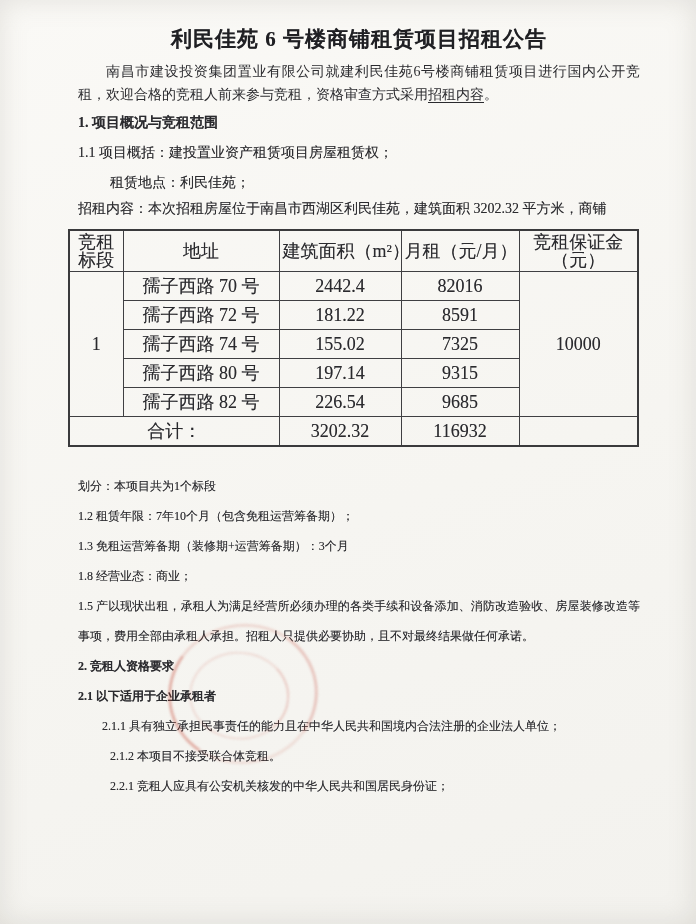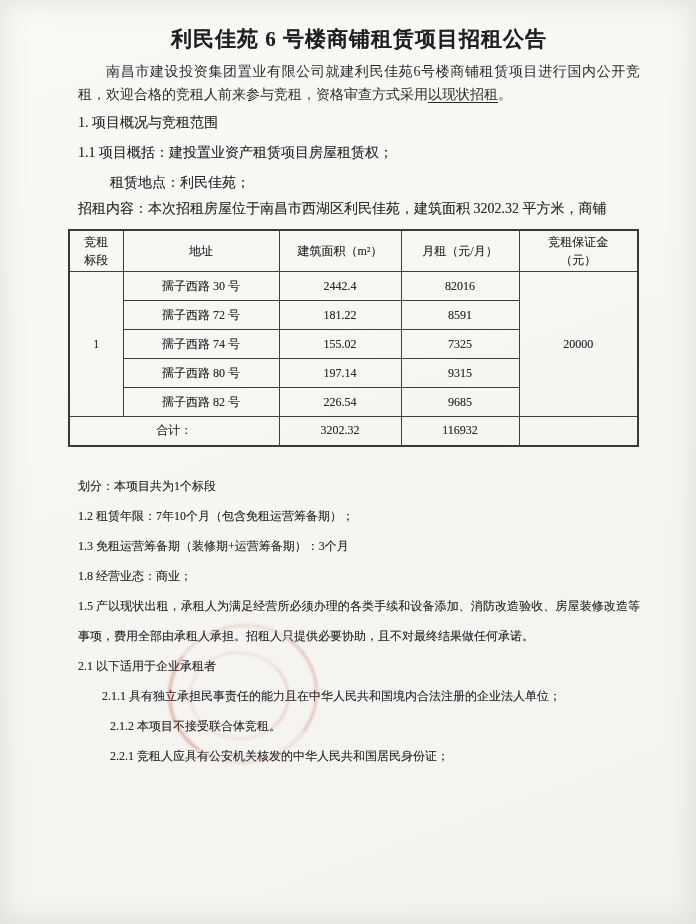--- a/index.html
+++ b/index.html
@@ -35,39 +35,39 @@
     line-height: 23px;
     text-align: justify;
     text-indent: 2em;
   }
   .u { text-decoration: underline; text-underline-offset: 3px; }
   .line {
     font-size: 14px;
     line-height: 26px;
     text-shadow: 0 0 0.4px rgba(20,20,25,0.4);
   }
-  .b { font-weight: normal; }
+  .b { font-weight: bold; }
   .mt4 { margin-top: 4px; }
   .indent1 { padding-left: 32px; }
   .indent2 { padding-left: 26px; }
   .big {
     font-size: 12px;
     line-height: 30px;
     text-shadow: 0 0 0.4px rgba(20,20,25,0.4);
   }
   .para { text-align: justify; }
   .para-ind { text-indent: 2em; text-align: justify; font-family: Liberation Serif, serif; }
   .mt26 { margin-top: 24px; }
   table.rental {
     border-collapse: collapse;
     table-layout: fixed;
     width: 569px;
     margin-left: -10px;
     margin-top: 7px;
-    font-size: 12px;
+    font-size: 18px;
     color: #2a2a2e;
     border: 2px solid #3a3a3c;
   }
   table.rental th, table.rental td {
     border: 1px solid #3f3f42;
     text-align: center;
     vertical-align: middle;
     padding: 2px 3px;
     font-weight: normal;
     text-shadow: 0 0 0.4px rgba(20,20,25,0.4);
@@ -100,21 +100,21 @@
   }
 </style>
 </head>
 <body>
 
 <div class="page">
   <div class="content">
 
     <div class="doc-title">利民佳苑 6 号楼商铺租赁项目招租公告</div>
 
-    <p class="intro"><span>南昌市建设投资集团置业有限公司就建利民佳苑6号楼商铺租赁项目进行国内公开竞租，欢迎合格的竞租人前来参与竞租，资格审查方式采用</span><span class="u">以现状招租</span><span>。</span></p>
+    <p class="intro"><span>南昌市建设投资集团置业有限公司就建利民佳苑6号楼商铺租赁项目进行国内公开竞租，欢迎合格的竞租人前来参与竞租，资格审查方式采用</span><span class="u">招租内容</span><span>。</span></p>
 
     <div class="line b mt4">1. 项目概况与竞租范围</div>
     <div class="line mt4">1.1 项目概括：建投置业资产租赁项目房屋租赁权；</div>
     <div class="line indent1 mt4">租赁地点：利民佳苑；</div>
     <div class="line">招租内容：本次招租房屋位于南昌市西湖区利民佳苑，建筑面积 3202.32 平方米，商铺</div>
 
     <table class="rental">
       <colgroup>
         <col style="width:54px">
           <col style="width:156px">
@@ -131,24 +131,24 @@
         <th>地址</th>
         <th class="nowrap">建筑面积（m²）</th>
         <th class="nowrap">月租（元/月）</th>
         <th>
           <div>竞租保证金</div>
           <div>（元）</div>
         </th>
       </tr>
       <tr>
         <td rowspan="5">1</td>
-        <td>孺子西路 30 号</td>
+        <td>孺子西路 70 号</td>
         <td>2442.4</td>
         <td>82016</td>
-        <td rowspan="5">20000</td>
+        <td rowspan="5">10000</td>
       </tr>
       <tr>
         <td>孺子西路 72 号</td>
         <td>181.22</td>
         <td>8591</td>
       </tr>
       <tr>
         <td>孺子西路 74 号</td>
         <td>155.02</td>
         <td>7325</td>
@@ -171,20 +171,21 @@
       </tr>
     </tbody>
       </table>
 
     <div class="big mt26">划分：本项目共为1个标段</div>
     <div class="big">1.2 租赁年限：7年10个月（包含免租运营筹备期）；</div>
     <div class="big">1.3 免租运营筹备期（装修期+运营筹备期）：3个月</div>
     <div class="big">1.8 经营业态：商业；</div>
     <p class="big para">1.5 产以现状出租，承租人为满足经营所必须办理的各类手续和设备添加、消防改造验收、房屋装修改造等事项，费用全部由承租人承担。招租人只提供必要协助，且不对最终结果做任何承诺。</p>
 
+    <div class="big b">2. 竞租人资格要求</div>
     <div class="big b">2.1 以下适用于企业承租者</div>
     <p class="big para-ind">2.1.1 具有独立承担民事责任的能力且在中华人民共和国境内合法注册的企业法人单位；</p>
     <div class="big indent1">2.1.2 本项目不接受联合体竞租。</div>
     <div class="big indent1">2.2.1 竞租人应具有公安机关核发的中华人民共和国居民身份证；</div>
 
   </div>
 
   <div class="stamp"></div>
 </div>
 

